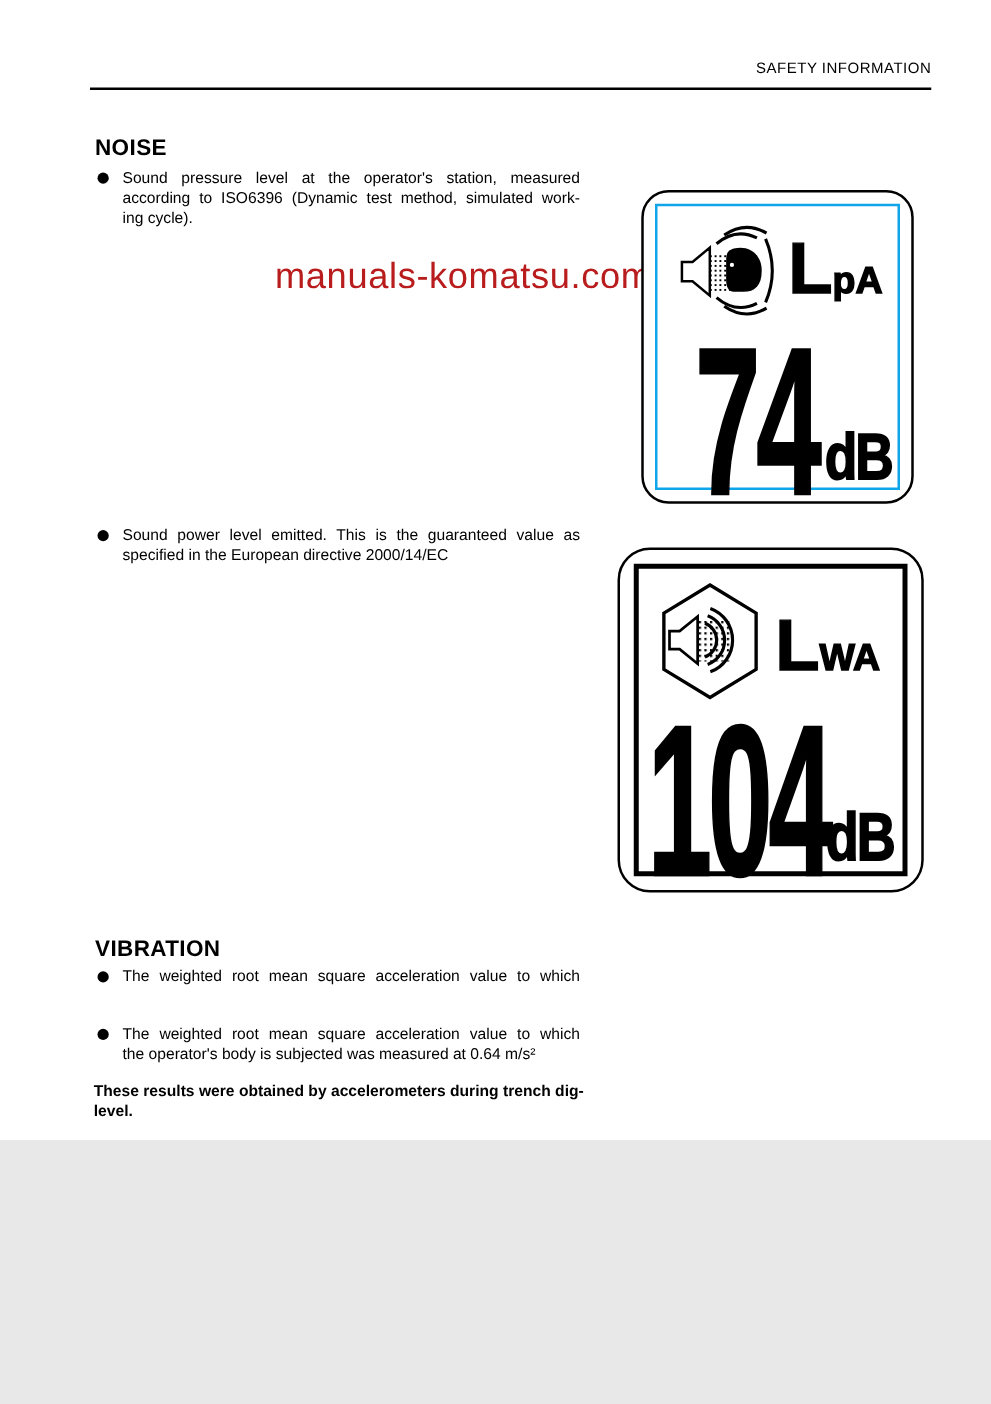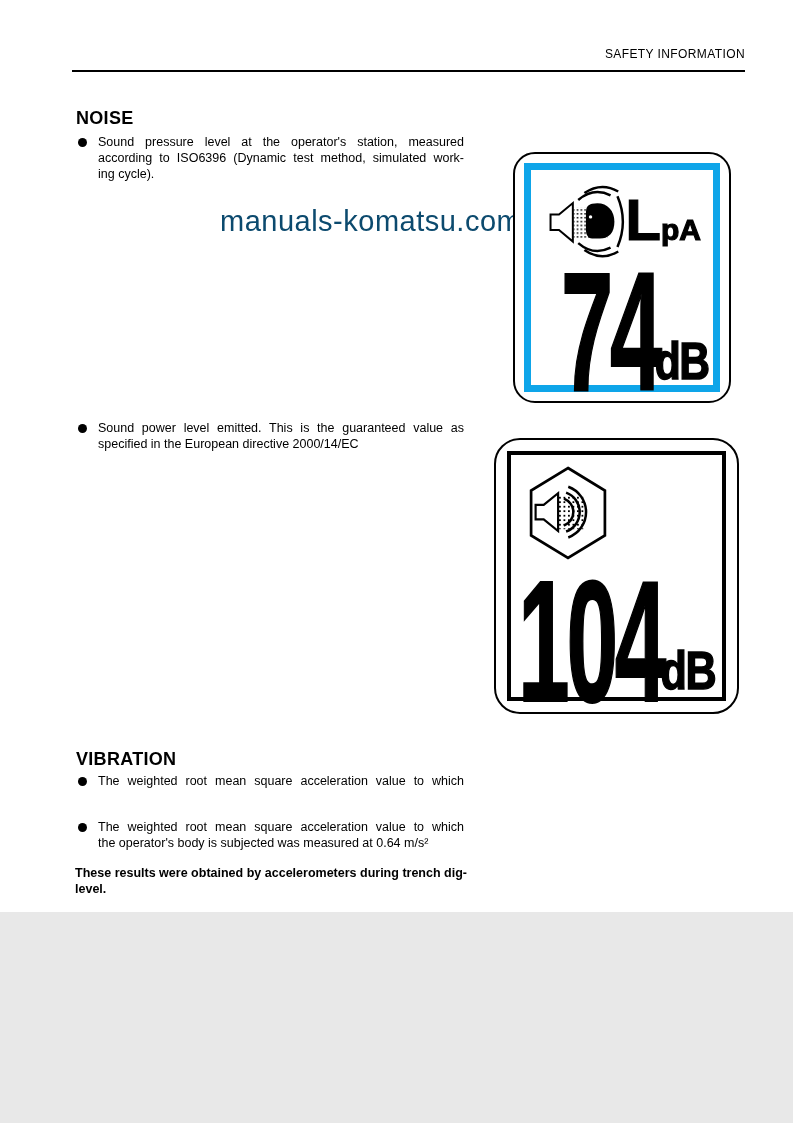--- a/index.html
+++ b/index.html
@@ -45,34 +45,34 @@
   .lline { text-align:left; }
 
   .closing-note {
     position:absolute; left:75px; top:866px; width:392px;
     font-size:12.5px; line-height:15.8px;font-weight:bold;
   }
 
   .watermark {
     position:absolute; left:220px; top:205px;
     font-size:29px; letter-spacing:0.5px;
-    color:#0c4a6e; white-space:nowrap;
+    color:#b91c1c; white-space:nowrap;
   }
 
   
   .plate {
     position:absolute; box-sizing:border-box;
     border:2px solid #000; background:#fff;
   }
   #plate-lpa { left:513px; top:152px; width:218px; height:251px; border-radius:22px; }
   #plate-lwa { left:494px; top:438px; width:245px; height:276px; border-radius:26px; }
   .plate-inner {
     position:absolute; background:#fff;
   }
-  #plate-lpa .plate-inner { inset:9px;  border:7px solid #0ea5e9;text-decoration:underline; }
+  #plate-lpa .plate-inner { inset:9px;  border:2px solid #0ea5e9;text-decoration:underline; }
   #plate-lwa .plate-inner { inset:11px; border:4px solid #000; }
 
   .plate-icon { position:absolute; }
   #plate-lpa .plate-icon { left:12px; top:10px; width:92px; height:80px; }
   #plate-lwa .plate-icon { left:12px; top:10px; width:90px; height:96px; }
 
   .plate-sym {
     position:absolute; font-weight:bold; line-height:1;
     white-space:nowrap; -webkit-text-stroke:1.2px #000;
   }
@@ -167,20 +167,21 @@
         </defs>
         <polygon points="50,3 91,28 91,78 50,103 9,78 9,28" fill="#fff" stroke="#000" stroke-width="3"></polygon>
         <rect x="40" y="33" width="28" height="38" fill="url(#d2)"></rect>
         <g fill="none" stroke="#000" stroke-width="2.8">
           <path d="M45.5,37 A16,16 0 0 1 45.5,67"></path>
           <path d="M47.9,30.4 A23,23 0 0 1 47.9,73.6"></path>
           <path d="M50.3,23.8 A30,30 0 0 1 50.3,80.2"></path>
         </g>
         <path d="M14,44 H23 L39,31 V73 L23,60 H14 Z" fill="#fff" stroke="#000" stroke-width="2.4" stroke-linejoin="miter"></path>
       </svg>
+      <div class="plate-sym"><span class="sym-main">L</span><span class="sym-sub">WA</span></div>
       <div class="plate-value">104</div>
       <div class="plate-unit">dB</div>
     </div>
   </div>
 
   <h1 class="section-heading" id="vibration-heading">VIBRATION</h1>
 
   <div class="bullet-item" id="vib-bullet-1">
     <span class="bullet-dot"></span>
     <div class="bullet-lines">

